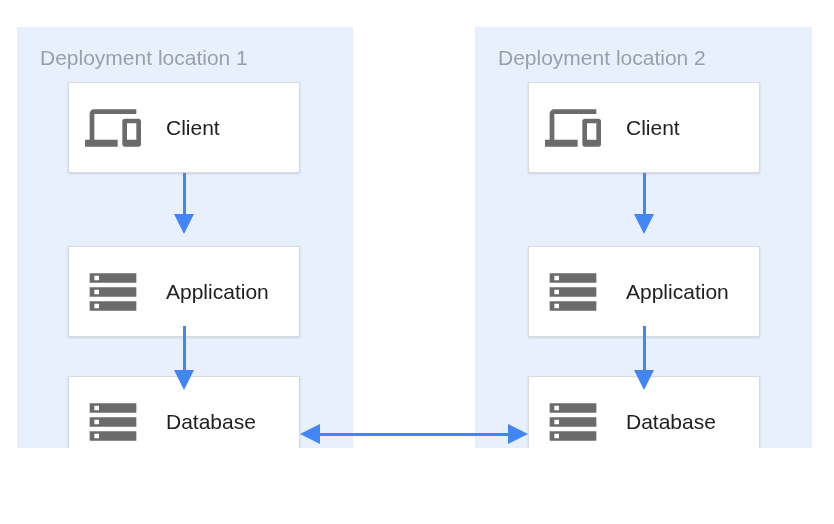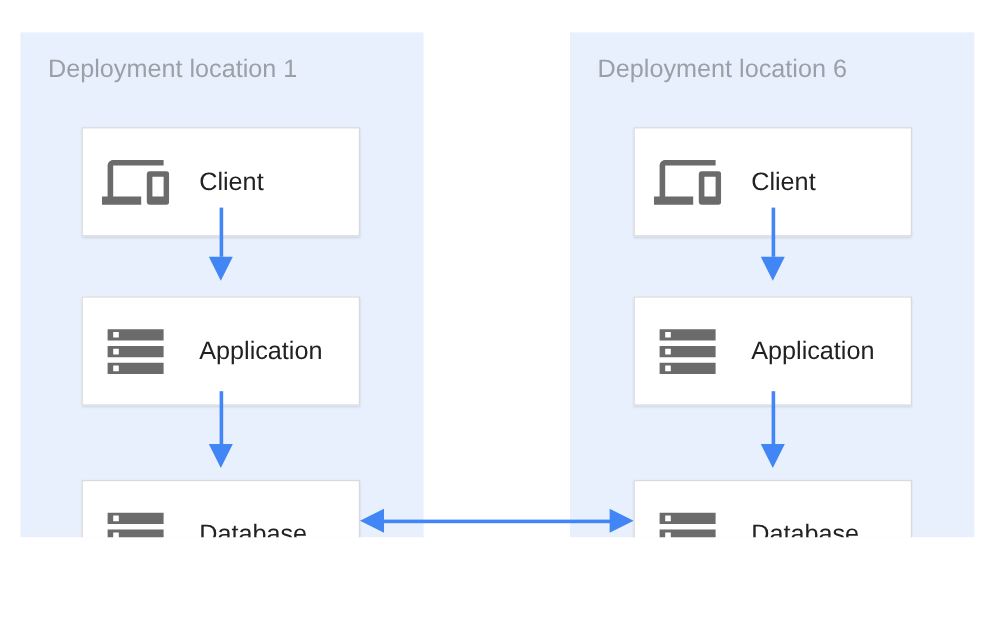--- a/index.html
+++ b/index.html
@@ -35,24 +35,23 @@
     width: 232px;
     height: 91px;
     box-sizing: border-box;
     background: var(--box-bg, #FFFFFF);
     border: 1px solid var(--box-border, #D8DADD);
     box-shadow: 0 1px 2px rgba(0,0,0,0.12);
     display: flex;
     align-items: center;
     padding-left: 16px;
     gap: 25px;
-    margin-top: 24px;
   }
   .node-client   { top: 82px; }
-  .node-app      { top: 223px; }
+  .node-app      { top: 246px; }
   .node-db       { top: 376px; }
   #client-1, #app-1, #db-1 { left: 68px; }
   #client-2, #app-2, #db-2 { left: 528px; }
   .node-label {
     font-size: 21px;
     color: var(--label-text, #212121);
     white-space: nowrap;
   }
   .icon {
     width: 56px;
@@ -132,21 +131,21 @@
 </head>
 <body>
 
 <div id="canvas">
 
   <div class="panel" id="panel-1">
     <div class="panel-title">Deployment location 1</div>
   </div>
 
   <div class="panel" id="panel-2">
-    <div class="panel-title">Deployment location 6</div>
+    <div class="panel-title">Deployment location 2</div>
   </div>
 
   <div class="node node-client" id="client-1">
     <span class="icon">
       <svg viewBox="0 0 24 24" fill="currentColor" aria-hidden="true">
         <path d="M4 6h18V4H4c-1.1 0-2 .9-2 2v11H0v3h14v-3H4V6zm19 2h-6c-.55 0-1 .45-1 1v10c0 .55.45 1 1 1h6c.55 0 1-.45 1-1V9c0-.55-.45-1-1-1zm-1 9h-4v-7h4v7z"></path>
       </svg>
     </span>
     <span class="node-label">Client</span>
   </div>

